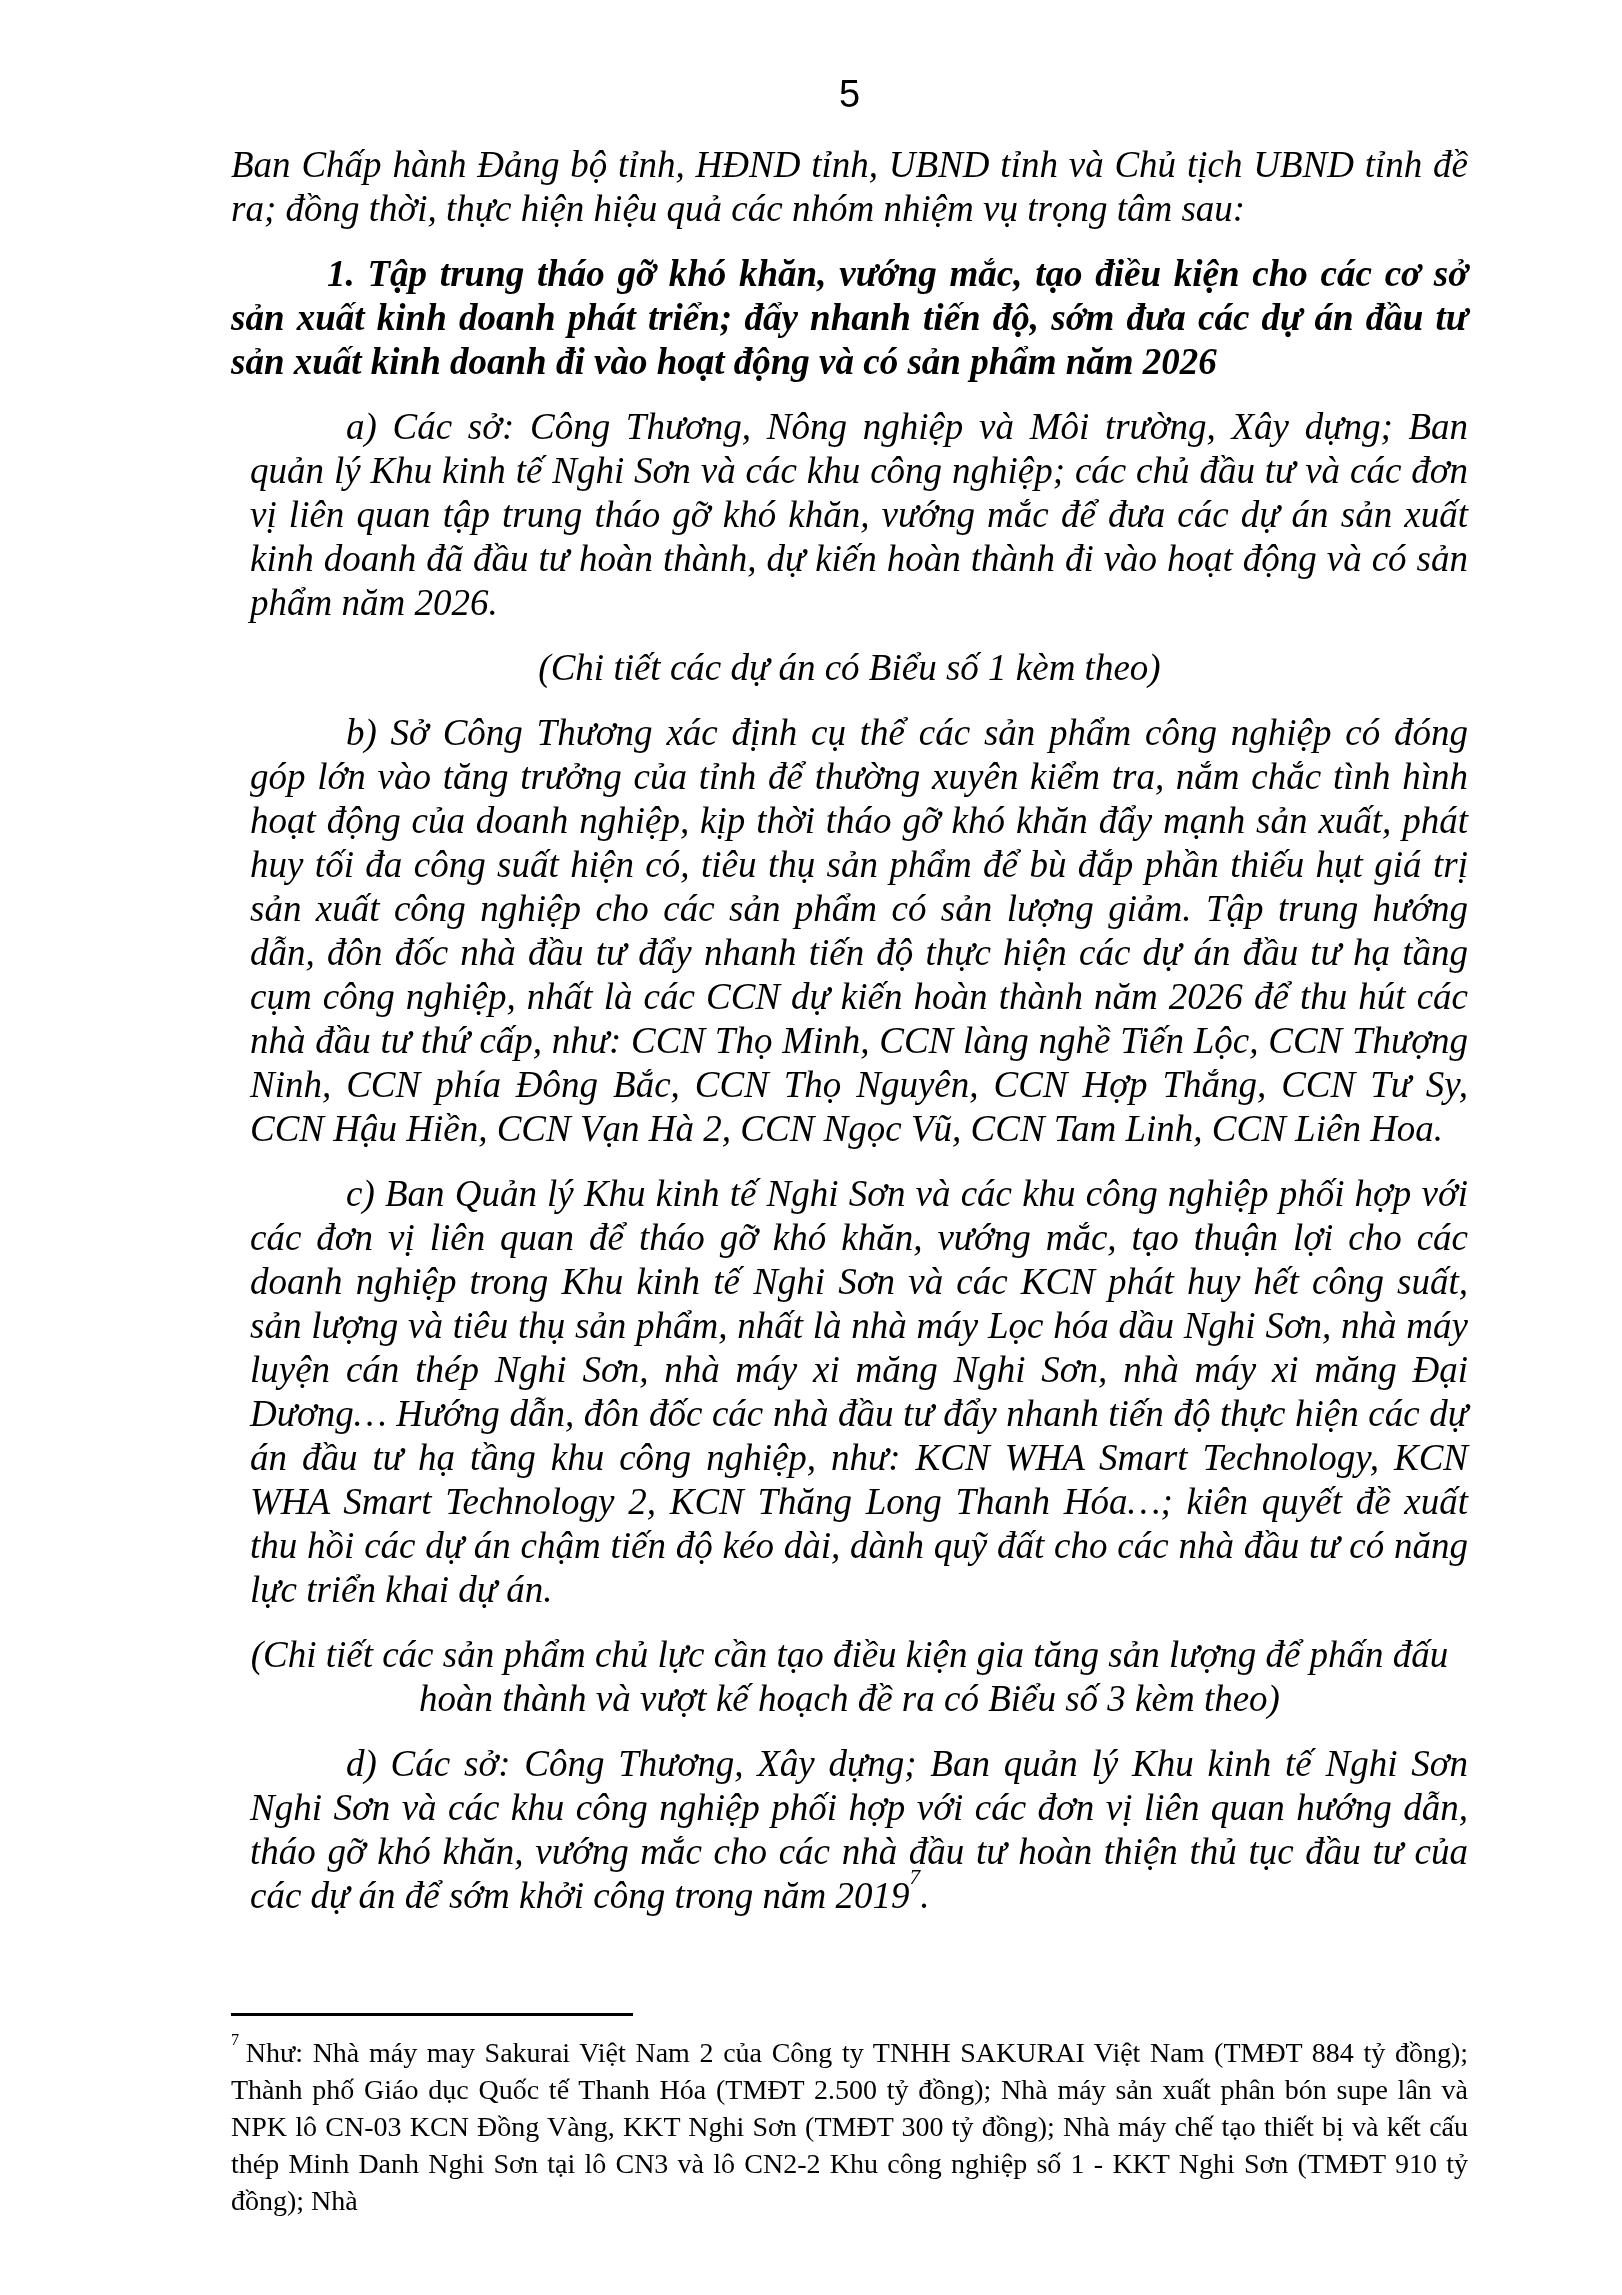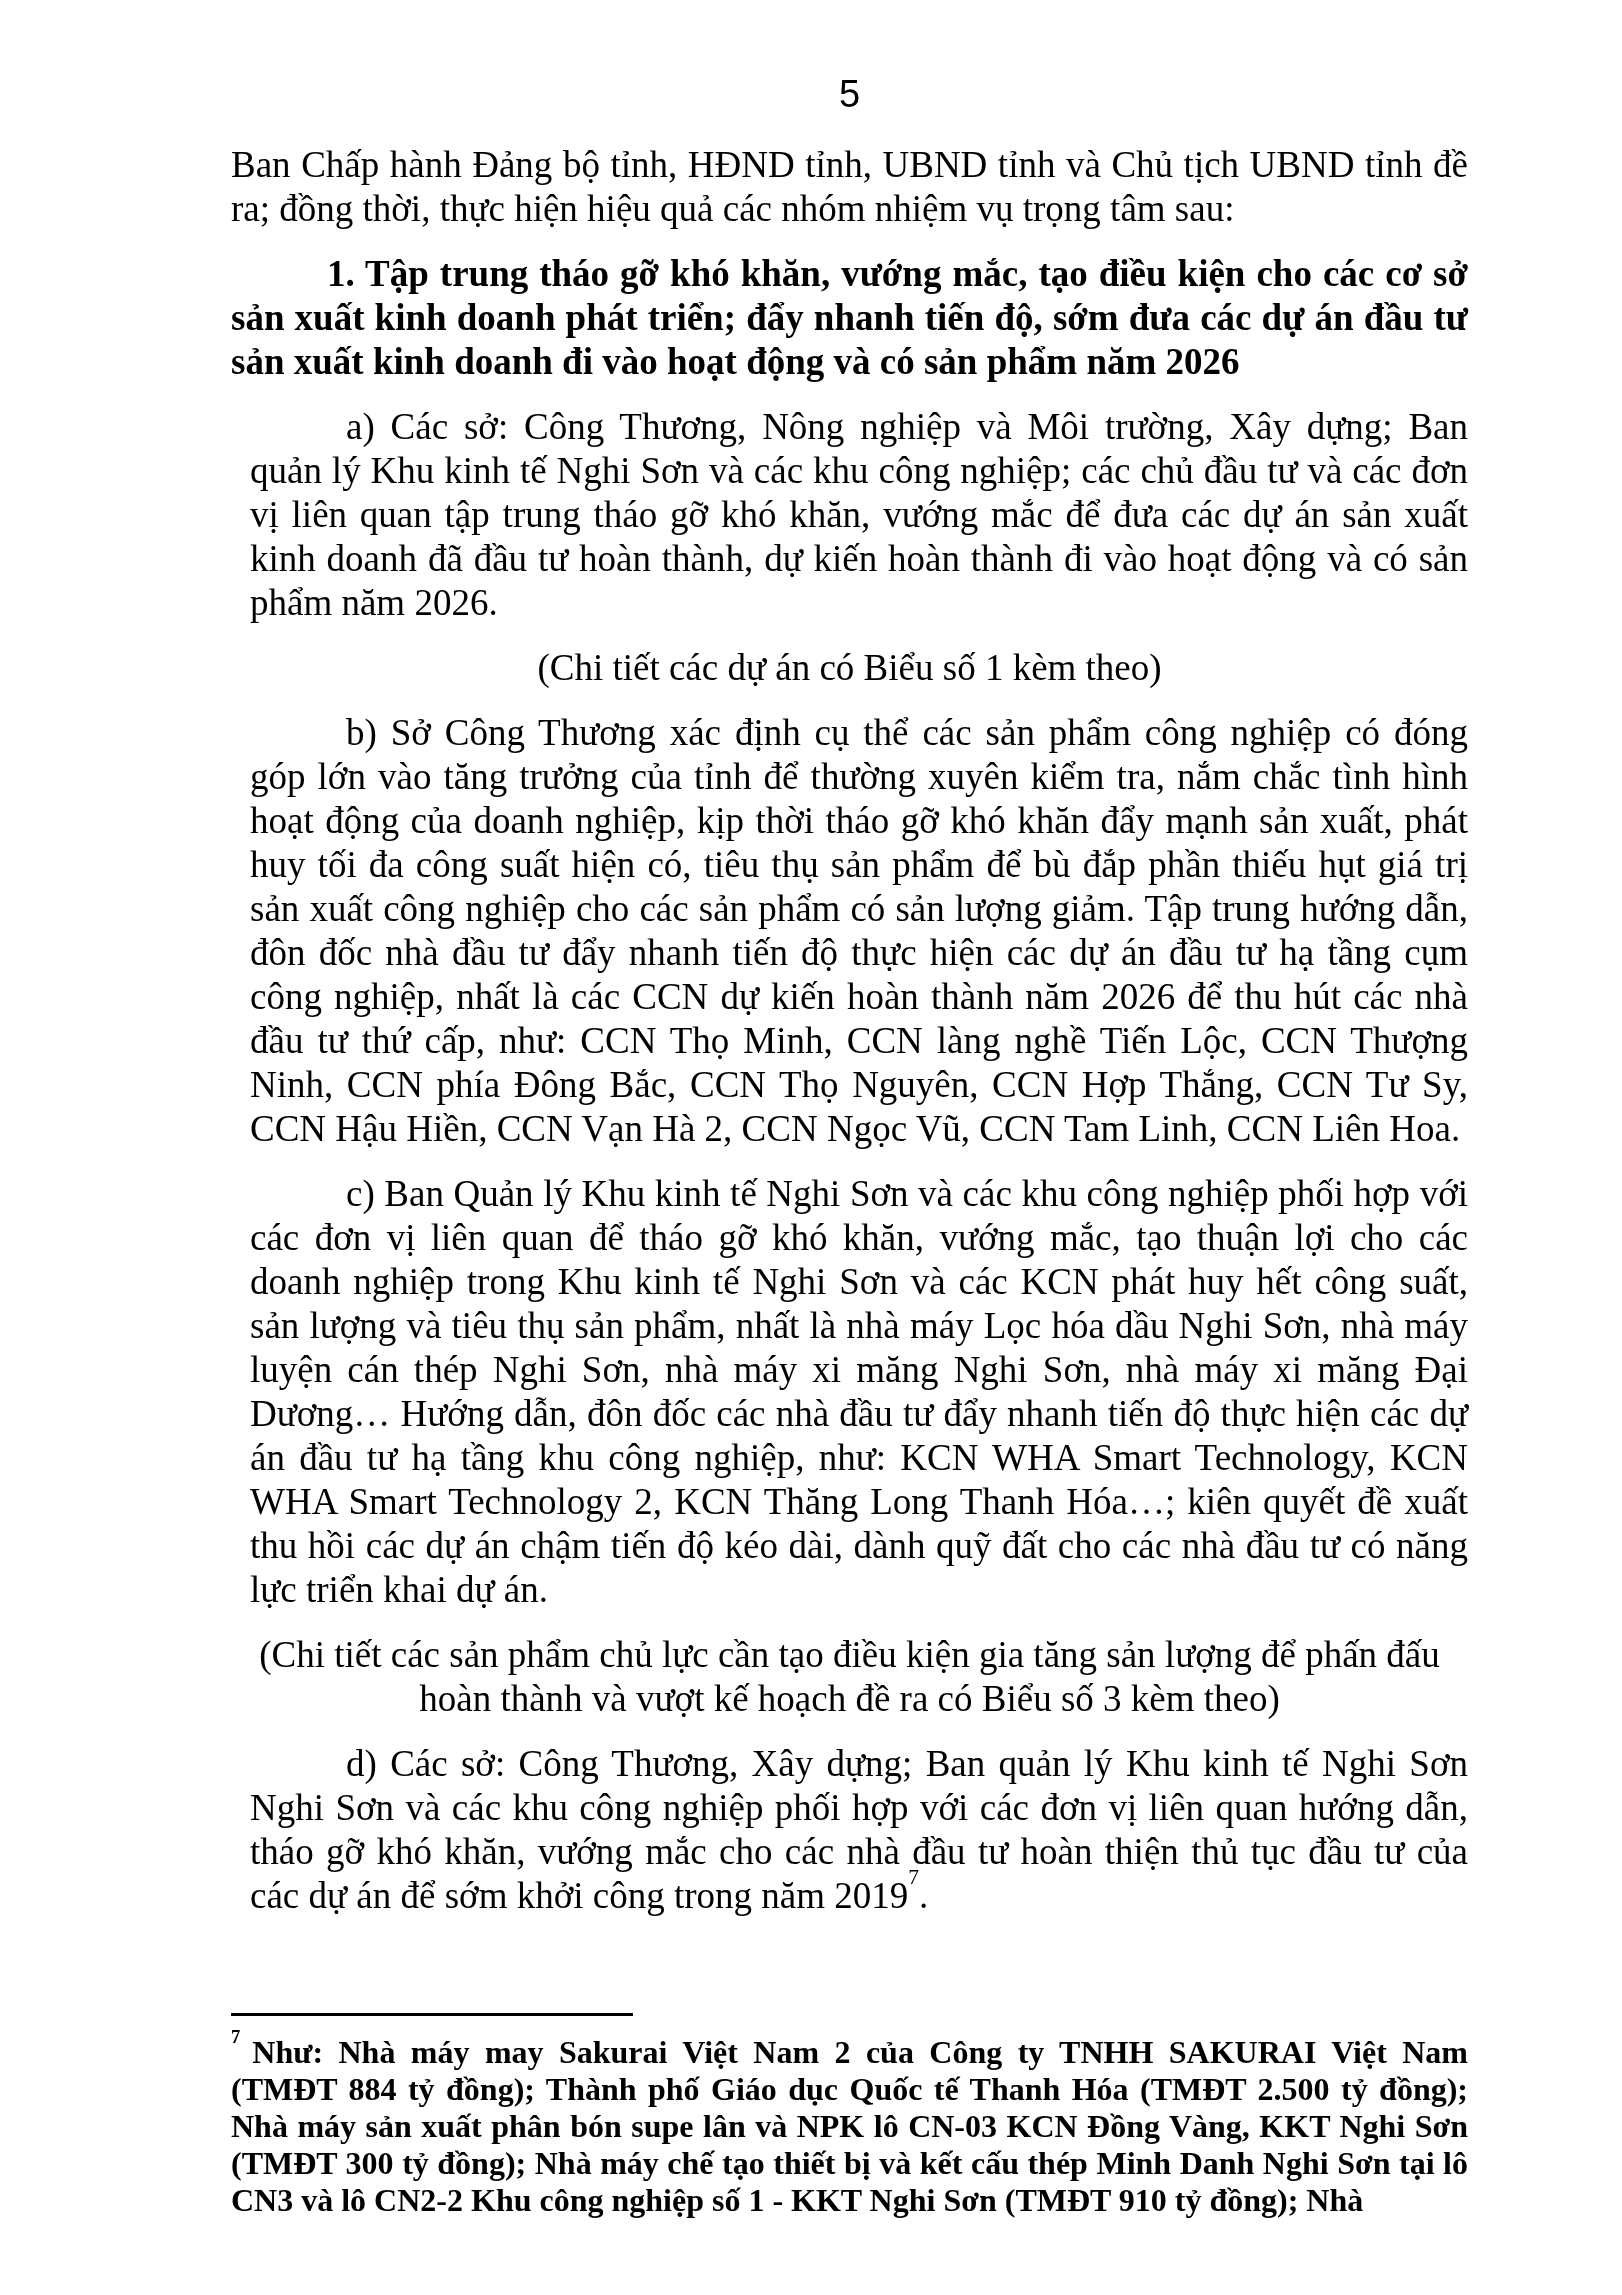--- a/index.html
+++ b/index.html
@@ -32,20 +32,21 @@
     top: 143px;
     left: 231px;
     width: 1237px;
   }
   .para {
     margin: 0 0 21px 0;
     font-size: 37px;
     line-height: 44px;
     text-align: justify;
     hyphens: none;
+    font-style: italic;
   }
   .para.indent {
     text-indent: 96px;
     margin-left: 19px;
   }
   .para.heading {
     font-weight: bold;
     text-indent: 96px;
   }
   .para.note {
@@ -65,25 +66,24 @@
     width: 1237px;
   }
   .fn-separator {
     width: 402px;
     height: 3.2px;
     background: #000000;
     margin: 0 0 18px 0;
   }
   .fn-text {
     margin: 0;
-    font-size: 32px;
+    font-size: 28px;
     line-height: 37px;
     text-align: justify;
     hyphens: none;
-    font-weight: bold;
   }
   .fn-text sup.ref {
     top: -0.45em;
   }
   .fn-text sup.ref::after {
     content: " ";
   }
 </style>
 </head>
 <body>

